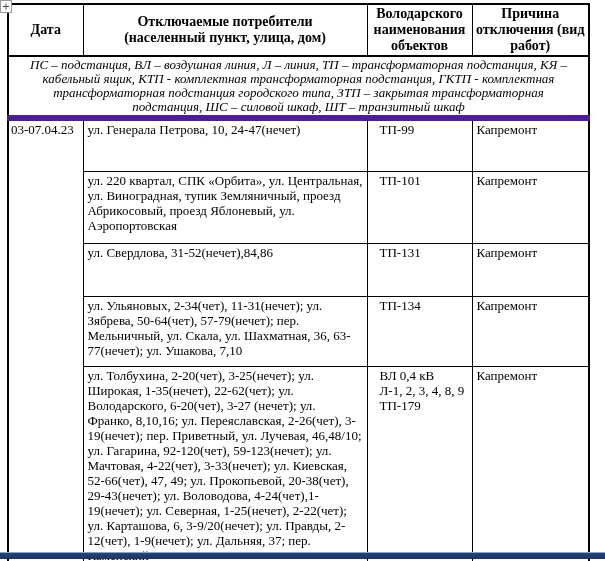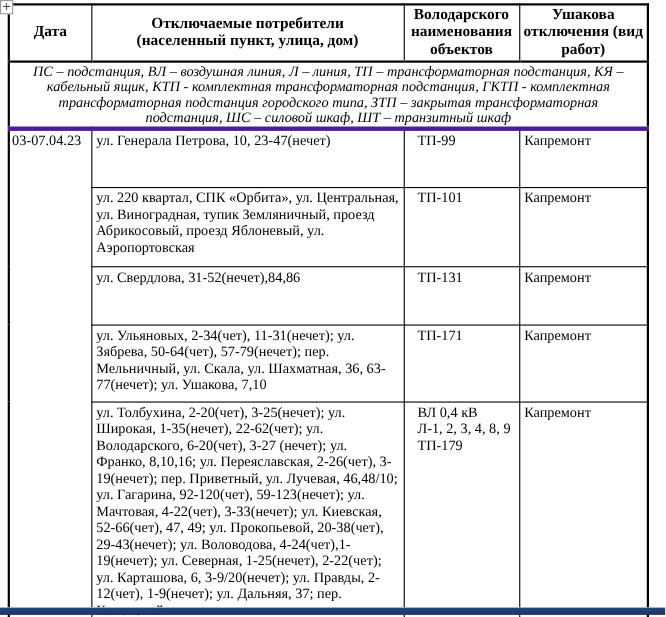--- a/index.html
+++ b/index.html
@@ -51,21 +51,21 @@
     border-bottom:2px solid #000;
     padding:1px 2px;
   }
   tr.legend-row td {
     font-style:italic;
     text-align:center;
     vertical-align:middle;
     font-size:13px;
     line-height:14px;
     padding:1px 8px;
-    border-bottom:4px solid #4c1d95;
+    border-bottom:6px solid #4c1d95;
   }
   td.date-cell { padding-left:2px; padding-right:1px; }
   td.object-cell { white-space:pre-line;padding-left:12px; }
   
   .window-bottom-bar {
     position:absolute; left:0; top:552;
     top:552px;
     width:605px; height:7px;
     background:linear-gradient(to bottom,#8ba3c7 0px,#8ba3c7 1px,#24437a 1px,#1b3661 7px);
     z-index:4;
@@ -85,49 +85,49 @@
       <col style="width:105px">
       <col style="width:117px">
     </colgroup>
 
     <tbody>
         <tr class="header-row" style="height:51px">
       <th>Дата</th>
       <th>Отключаемые потребители
 (населенный пункт, улица, дом)</th>
       <th>Володарского наименования объектов</th>
-      <th>Ушакова отключения (вид работ)</th>
+      <th>Причина отключения (вид работ)</th>
     </tr>
 
     <tr class="legend-row" style="height:57px">
       <td colspan="4">ПС – подстанция, ВЛ – воздушная линия, Л – линия, ТП – трансформаторная подстанция, КЯ – кабельный ящик, КТП - комплектная трансформаторная подстанция, ГКТП - комплектная трансформаторная подстанция городского типа, ЗТП – закрытая трансформаторная подстанция, ШС – силовой шкаф, ШТ – транзитный шкаф</td>
     </tr>
 
     <tr style="height:53px">
       <td class="date-cell" rowspan="5">03-07.04.23</td>
-      <td class="consumers-cell">ул. Генерала Петрова, 10, 23-47(нечет)</td>
+      <td class="consumers-cell">ул. Генерала Петрова, 10, 24-47(нечет)</td>
       <td class="object-cell">ТП-99</td>
       <td class="reason-cell">Капремонт</td>
     </tr>
 
     <tr style="height:72px">
       <td class="consumers-cell">ул. 220 квартал, СПК «Орбита», ул. Центральная, ул. Виноградная, тупик Земляничный, проезд Абрикосовый, проезд Яблоневый, ул. Аэропортовская</td>
       <td class="object-cell">ТП-101</td>
       <td class="reason-cell">Капремонт</td>
     </tr>
 
     <tr style="height:53px">
       <td class="consumers-cell">ул. Свердлова, 31-52(нечет),84,86</td>
       <td class="object-cell">ТП-131</td>
       <td class="reason-cell">Капремонт</td>
     </tr>
 
     <tr style="height:70px">
       <td class="consumers-cell">ул. Ульяновых, 2-34(чет), 11-31(нечет); ул. Зябрева, 50-64(чет), 57-79(нечет); пер. Мельничный, ул. Скала, ул. Шахматная, 36, 63-77(нечет); ул. Ушакова, 7,10</td>
-      <td class="object-cell">ТП-171</td>
+      <td class="object-cell">ТП-134</td>
       <td class="reason-cell">Капремонт</td>
     </tr>
 
     <tr style="height:210px">
       <td class="consumers-cell">ул. Толбухина, 2-20(чет), 3-25(нечет); ул. Широкая, 1-35(нечет), 22-62(чет); ул. Володарского, 6-20(чет), 3-27 (нечет); ул. Франко, 8,10,16; ул. Переяславская, 2-26(чет), 3-19(нечет); пер. Приветный, ул. Лучевая, 46,48/10; ул. Гагарина, 92-120(чет), 59-123(нечет); ул. Мачтовая, 4-22(чет), 3-33(нечет); ул. Киевская, 52-66(чет), 47, 49; ул. Прокопьевой, 20-38(чет), 29-43(нечет); ул. Воловодова, 4-24(чет),1-19(нечет); ул. Северная, 1-25(нечет), 2-22(чет); ул. Карташова, 6, 3-9/20(нечет); ул. Правды, 2-12(чет), 1-9(нечет); ул. Дальняя, 37; пер. Каменский</td>
       <td class="object-cell">ВЛ 0,4 кВ
 Л-1, 2, 3, 4, 8, 9
 ТП-179</td>
       <td class="reason-cell">Капремонт</td>
     </tr>

